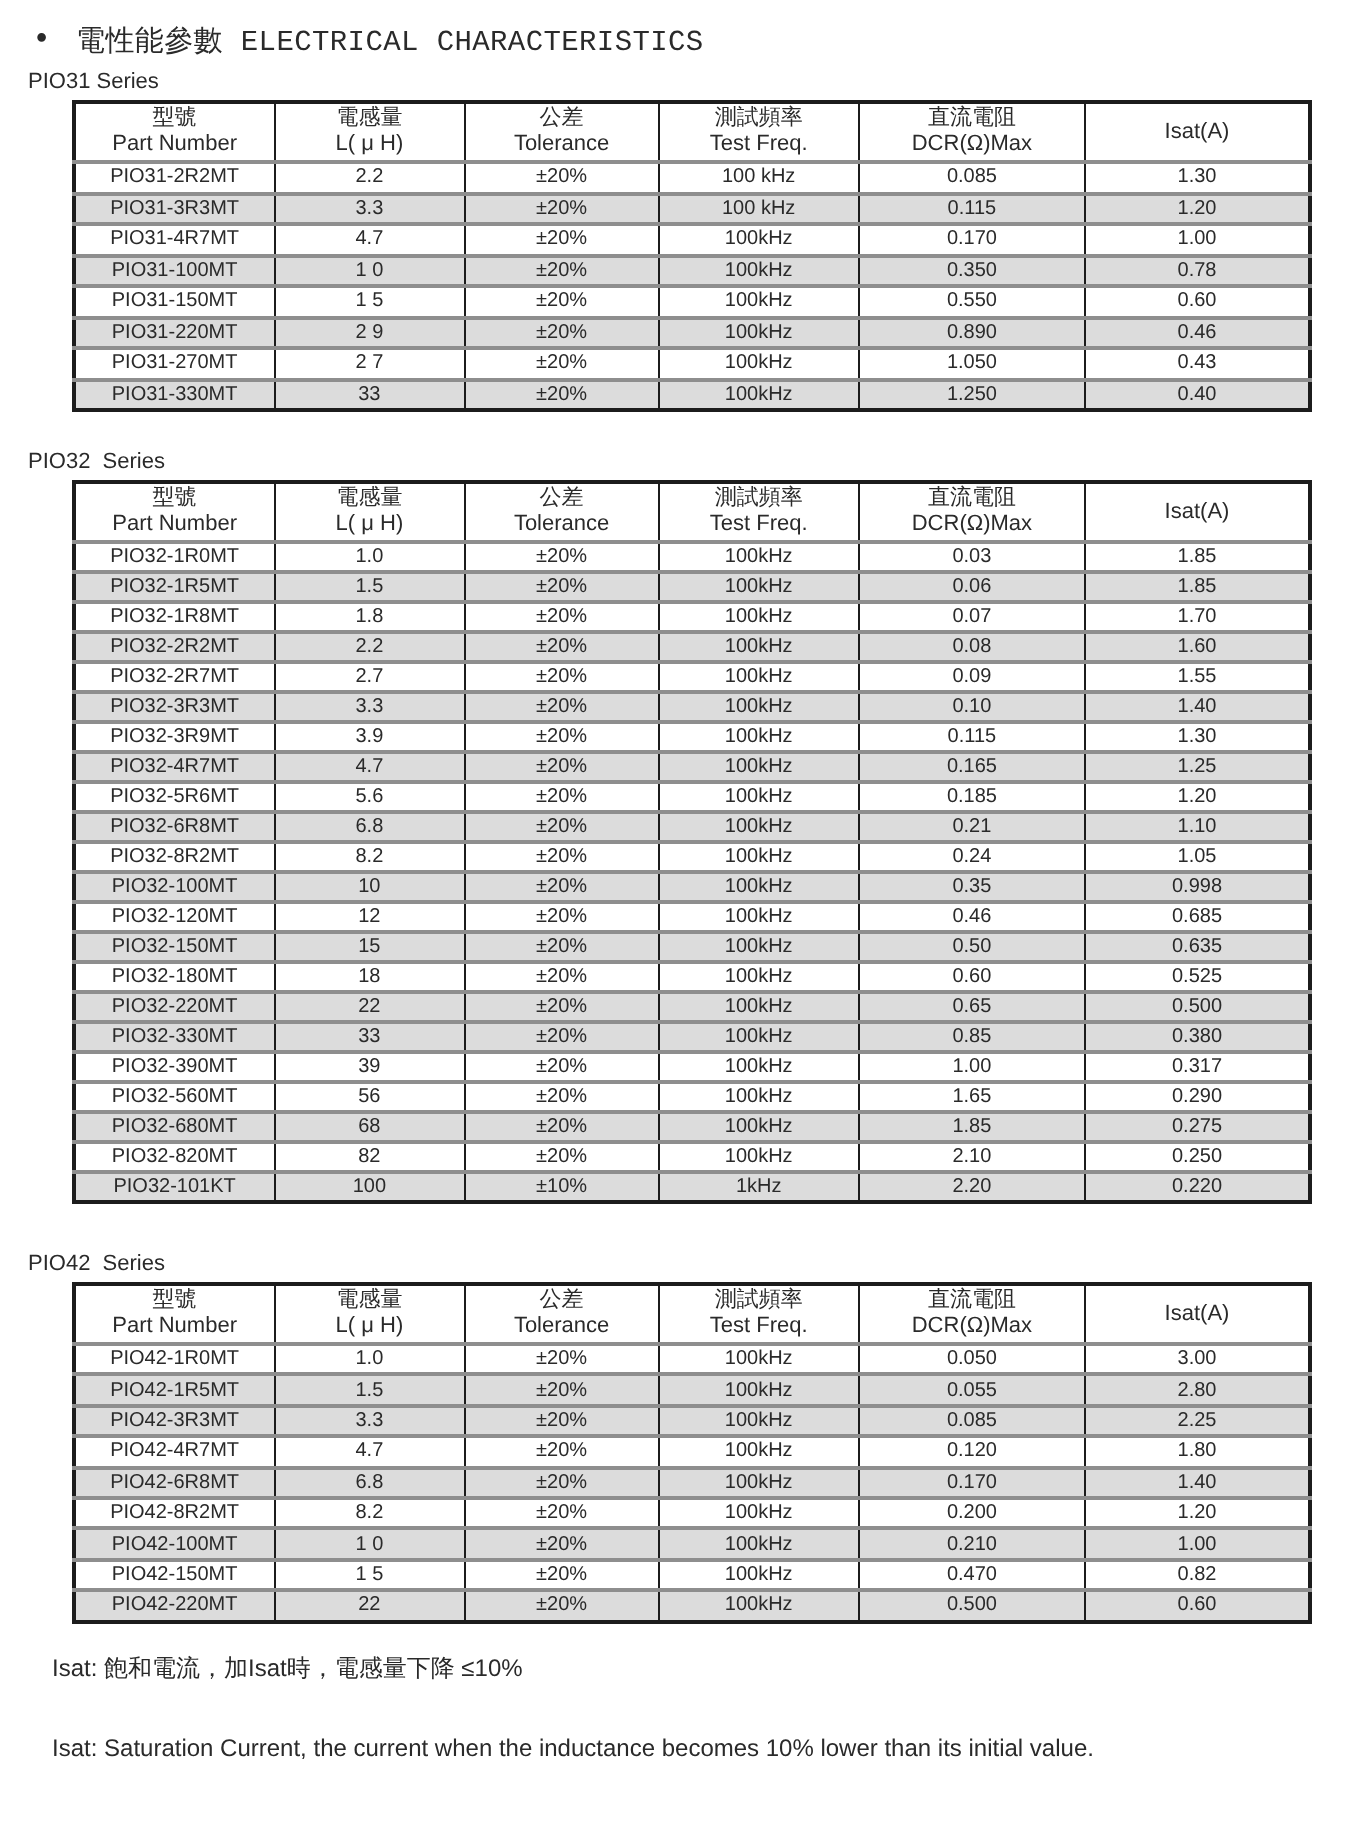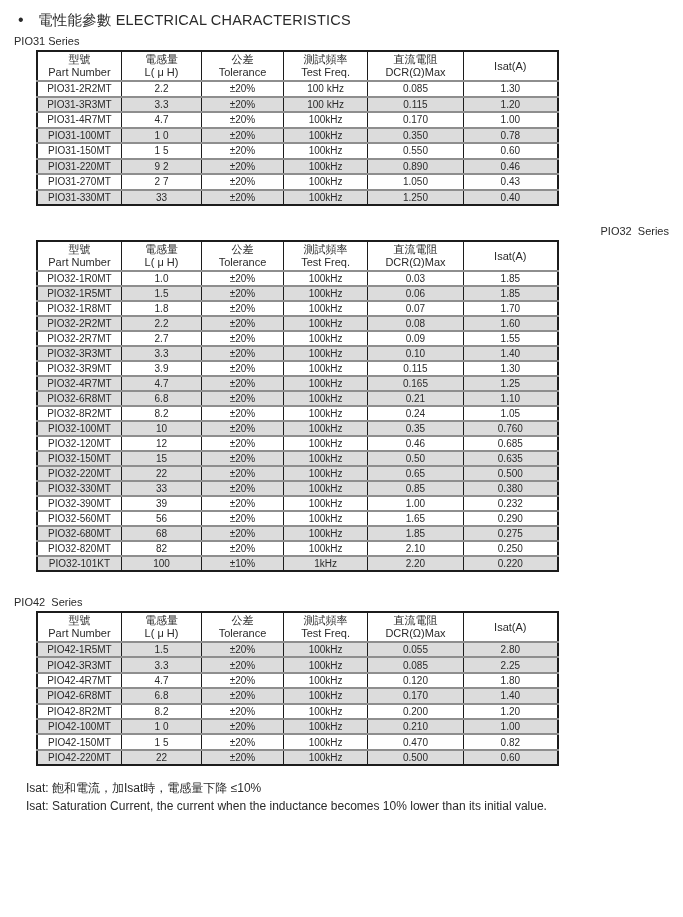--- a/index.html
+++ b/index.html
@@ -17,34 +17,35 @@
     margin-top:2px; margin-left:4px;
     height:20px;
   }
   .bullet {
     font-size:16px; line-height:16px; width:20px; text-align:left;
     color:#2a2a2a;
   }
   .title-text {
     font-size:14.5px; letter-spacing:0.2px; color:#2a2a2a;
     white-space:pre;
+    font-family:Liberation Mono, monospace;
   }
 
   .series-label {
     font-size:11px; color:#2a2a2a; white-space:pre;
     margin-left:0px;
   }
   .lbl-1 { margin-top:5px; }
-  .lbl-2 { margin-top:19px;text-align:right; }
+  .lbl-2 { margin-top:19px; }
   .lbl-3 { margin-top:24px; }
 
   table.spec {
     border-collapse:collapse;
     table-layout:fixed;
-    width:523px;
+    width:620px;
     margin-left:22px;
     margin-top:3px;
     border:2px solid #1c1c1c;
   }
   table.spec col.c0 { width:16.2%; }
   table.spec col.c1 { width:15.4%; }
   table.spec col.c2 { width:15.7%; }
   table.spec col.c3 { width:16.2%; }
   table.spec col.c4 { width:18.3%; }
   table.spec col.c5 { width:18.2%; }
@@ -74,21 +75,21 @@
   }
   table.t1 tbody td { height:15.5px; }
   table.t2 tbody td { height:15px; }
   table.t3 tbody td { height:15.4px; }
 
   table.spec tbody tr.shade td { background:#dcdcdc; }
 
   .notes { margin-left:12px; }
   .note { font-size:12px; color:#2a2a2a; white-space:pre; }
   .note-1 { margin-top:14px; }
-  .note-2 { margin-top:2px; }
+  .note-2 { margin-top:24px; }
 </style>
 </head>
 <body>
 
 <div class="page">
 
   <div class="title-row">
     <span class="bullet">•</span>
     <span class="title-text">電性能參數 ELECTRICAL CHARACTERISTICS</span>
   </div>
@@ -149,21 +150,21 @@
         <tr>
           <td>PIO31-150MT</td>
           <td>1 5</td>
           <td>±20%</td>
           <td>100kHz</td>
           <td>0.550</td>
           <td>0.60</td>
         </tr>
         <tr class="shade">
           <td>PIO31-220MT</td>
-          <td>9 2</td>
+          <td>2 9</td>
           <td>±20%</td>
           <td>100kHz</td>
           <td>0.890</td>
           <td>0.46</td>
         </tr>
         <tr>
           <td>PIO31-270MT</td>
           <td>2 7</td>
           <td>±20%</td>
           <td>100kHz</td>
@@ -259,20 +260,28 @@
           <td>1.30</td>
         </tr>
         <tr class="shade">
           <td>PIO32-4R7MT</td>
           <td>4.7</td>
           <td>±20%</td>
           <td>100kHz</td>
           <td>0.165</td>
           <td>1.25</td>
         </tr>
+        <tr>
+          <td>PIO32-5R6MT</td>
+          <td>5.6</td>
+          <td>±20%</td>
+          <td>100kHz</td>
+          <td>0.185</td>
+          <td>1.20</td>
+        </tr>
         <tr class="shade">
           <td>PIO32-6R8MT</td>
           <td>6.8</td>
           <td>±20%</td>
           <td>100kHz</td>
           <td>0.21</td>
           <td>1.10</td>
         </tr>
         <tr>
           <td>PIO32-8R2MT</td>
@@ -281,38 +290,46 @@
           <td>100kHz</td>
           <td>0.24</td>
           <td>1.05</td>
         </tr>
         <tr class="shade">
           <td>PIO32-100MT</td>
           <td>10</td>
           <td>±20%</td>
           <td>100kHz</td>
           <td>0.35</td>
-          <td>0.760</td>
+          <td>0.998</td>
         </tr>
         <tr>
           <td>PIO32-120MT</td>
           <td>12</td>
           <td>±20%</td>
           <td>100kHz</td>
           <td>0.46</td>
           <td>0.685</td>
         </tr>
         <tr class="shade">
           <td>PIO32-150MT</td>
           <td>15</td>
           <td>±20%</td>
           <td>100kHz</td>
           <td>0.50</td>
           <td>0.635</td>
         </tr>
+        <tr>
+          <td>PIO32-180MT</td>
+          <td>18</td>
+          <td>±20%</td>
+          <td>100kHz</td>
+          <td>0.60</td>
+          <td>0.525</td>
+        </tr>
         <tr class="shade">
           <td>PIO32-220MT</td>
           <td>22</td>
           <td>±20%</td>
           <td>100kHz</td>
           <td>0.65</td>
           <td>0.500</td>
         </tr>
         <tr class="shade">
           <td>PIO32-330MT</td>
@@ -321,21 +338,21 @@
           <td>100kHz</td>
           <td>0.85</td>
           <td>0.380</td>
         </tr>
         <tr>
           <td>PIO32-390MT</td>
           <td>39</td>
           <td>±20%</td>
           <td>100kHz</td>
           <td>1.00</td>
-          <td>0.232</td>
+          <td>0.317</td>
         </tr>
         <tr>
           <td>PIO32-560MT</td>
           <td>56</td>
           <td>±20%</td>
           <td>100kHz</td>
           <td>1.65</td>
           <td>0.290</td>
         </tr>
         <tr class="shade">
@@ -379,20 +396,28 @@
         <tr>
           <th><div class="zh">型號</div><div class="en">Part Number</div></th>
           <th><div class="zh">電感量</div><div class="en">L( μ H)</div></th>
           <th><div class="zh">公差</div><div class="en">Tolerance</div></th>
           <th><div class="zh">測試頻率</div><div class="en">Test Freq.</div></th>
           <th><div class="zh">直流電阻</div><div class="en">DCR(Ω)Max</div></th>
           <th><div class="en">Isat(A)</div></th>
         </tr>
       </thead>
       <tbody>
+        <tr>
+          <td>PIO42-1R0MT</td>
+          <td>1.0</td>
+          <td>±20%</td>
+          <td>100kHz</td>
+          <td>0.050</td>
+          <td>3.00</td>
+        </tr>
         <tr class="shade">
           <td>PIO42-1R5MT</td>
           <td>1.5</td>
           <td>±20%</td>
           <td>100kHz</td>
           <td>0.055</td>
           <td>2.80</td>
         </tr>
         <tr class="shade">
           <td>PIO42-3R3MT</td>

